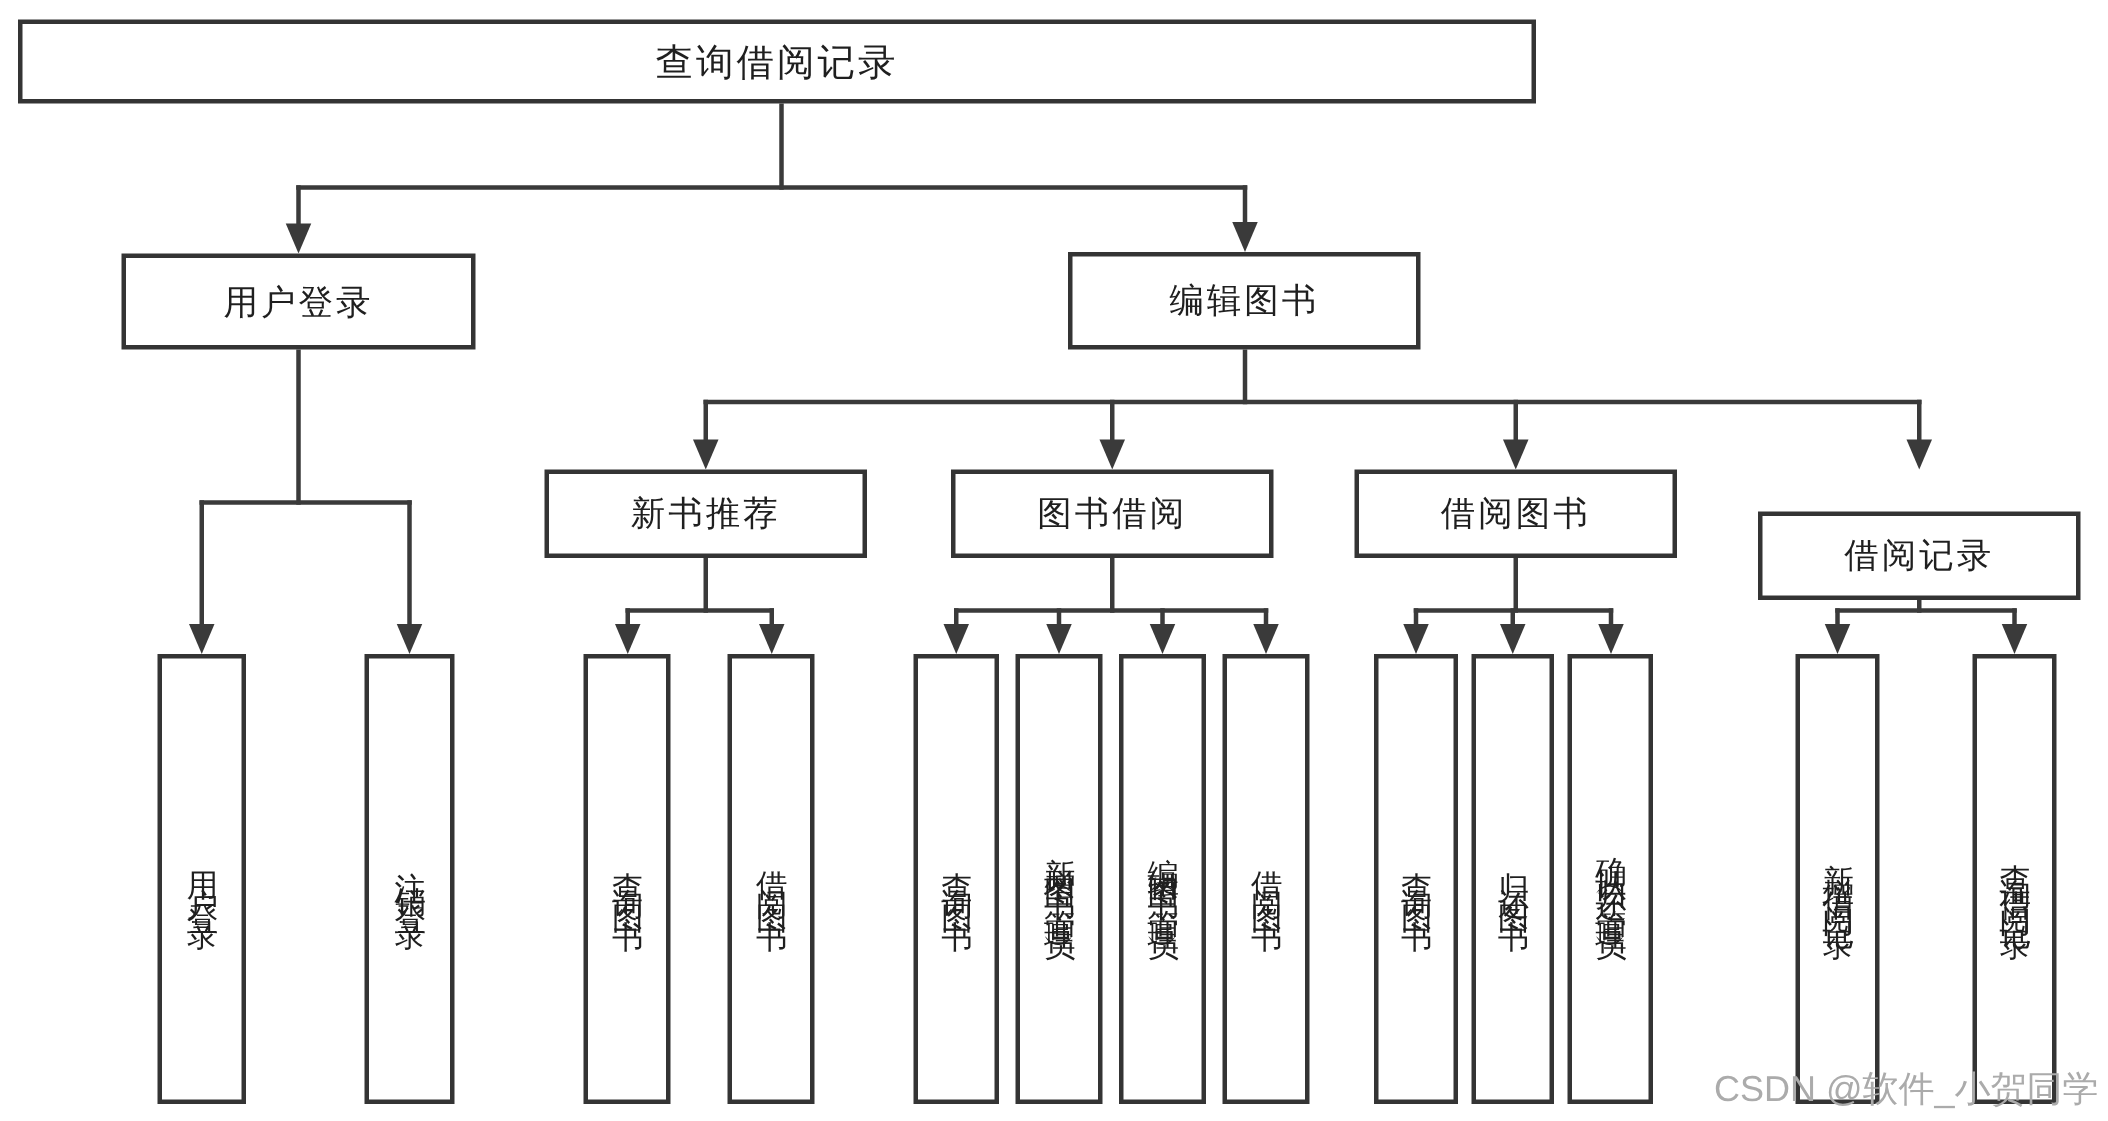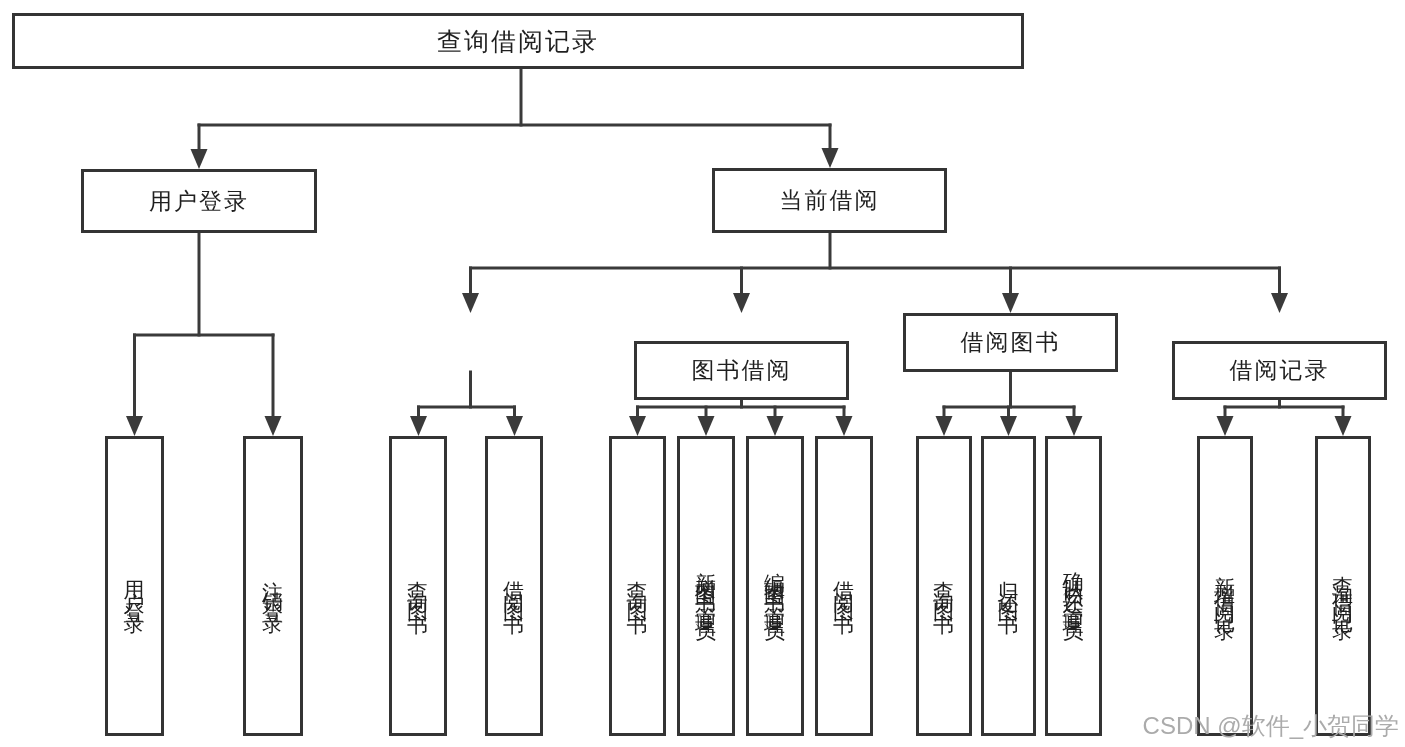--- a/index.html
+++ b/index.html
@@ -23,21 +23,21 @@
     justify-content: center;
     color: var(--ink, #1f1f1f);
   }
   .hnode { font-size: 23px; letter-spacing: 2px; white-space: nowrap; }
 
   .root { left: 12px;  top: 13px;  width: 1012px; height: 56px; font-size: 25px; }
   .n2a  { left: 81px;  top: 169px; width: 236px;  height: 64px; }
   .n2b  { left: 712px; top: 168px; width: 235px;  height: 65px; }
   .n3   { top: 313px;  width: 215px; height: 59px; }
   .n3a  { left: 363px; }
-  .n3b  { left: 634px; margin-top: 28px; }
+  .n3b  { left: 634px; }
   .n3c  { left: 903px; }
   .n3d  { left: 1172px; margin-top: 28px; }
 
   .leaf { top: 436px; height: 300px; }
   .leaf > span {
     writing-mode: vertical-rl;
     text-orientation: mixed;
     font-size: 21px;
     line-height: 1;
     letter-spacing: 11px;
@@ -124,22 +124,23 @@
       <polygon points="1065.5,416 1082.5,416 1074,436" fill="#3a3a3a"></polygon>
       <line x1="1225" y1="407" x2="1225" y2="424" stroke="#3a3a3a" stroke-width="3" stroke-linecap="square"></line>
       <polygon points="1216.5,416 1233.5,416 1225,436" fill="#3a3a3a"></polygon>
       <line x1="1343" y1="407" x2="1343" y2="424" stroke="#3a3a3a" stroke-width="3" stroke-linecap="square"></line>
       <polygon points="1334.5,416 1351.5,416 1343,436" fill="#3a3a3a"></polygon>
     </svg>
 
   <div class="node root hnode">查询借阅记录</div>
 
   <div class="node n2a hnode">用户登录</div>
-  <div class="node n2b hnode">当前借阅</div>
+  <div class="node n2b hnode">编辑图书</div>
 
+  <div class="node n3 n3a hnode">新书推荐</div>
   <div class="node n3 n3b hnode">图书借阅</div>
   <div class="node n3 n3c hnode">借阅图书</div>
   <div class="node n3 n3d hnode">借阅记录</div>
 
   <div class="node leaf A1">
     <span>用户登录</span>
   </div>
   <div class="node leaf A2">
     <span>注销登录</span>
   </div>

